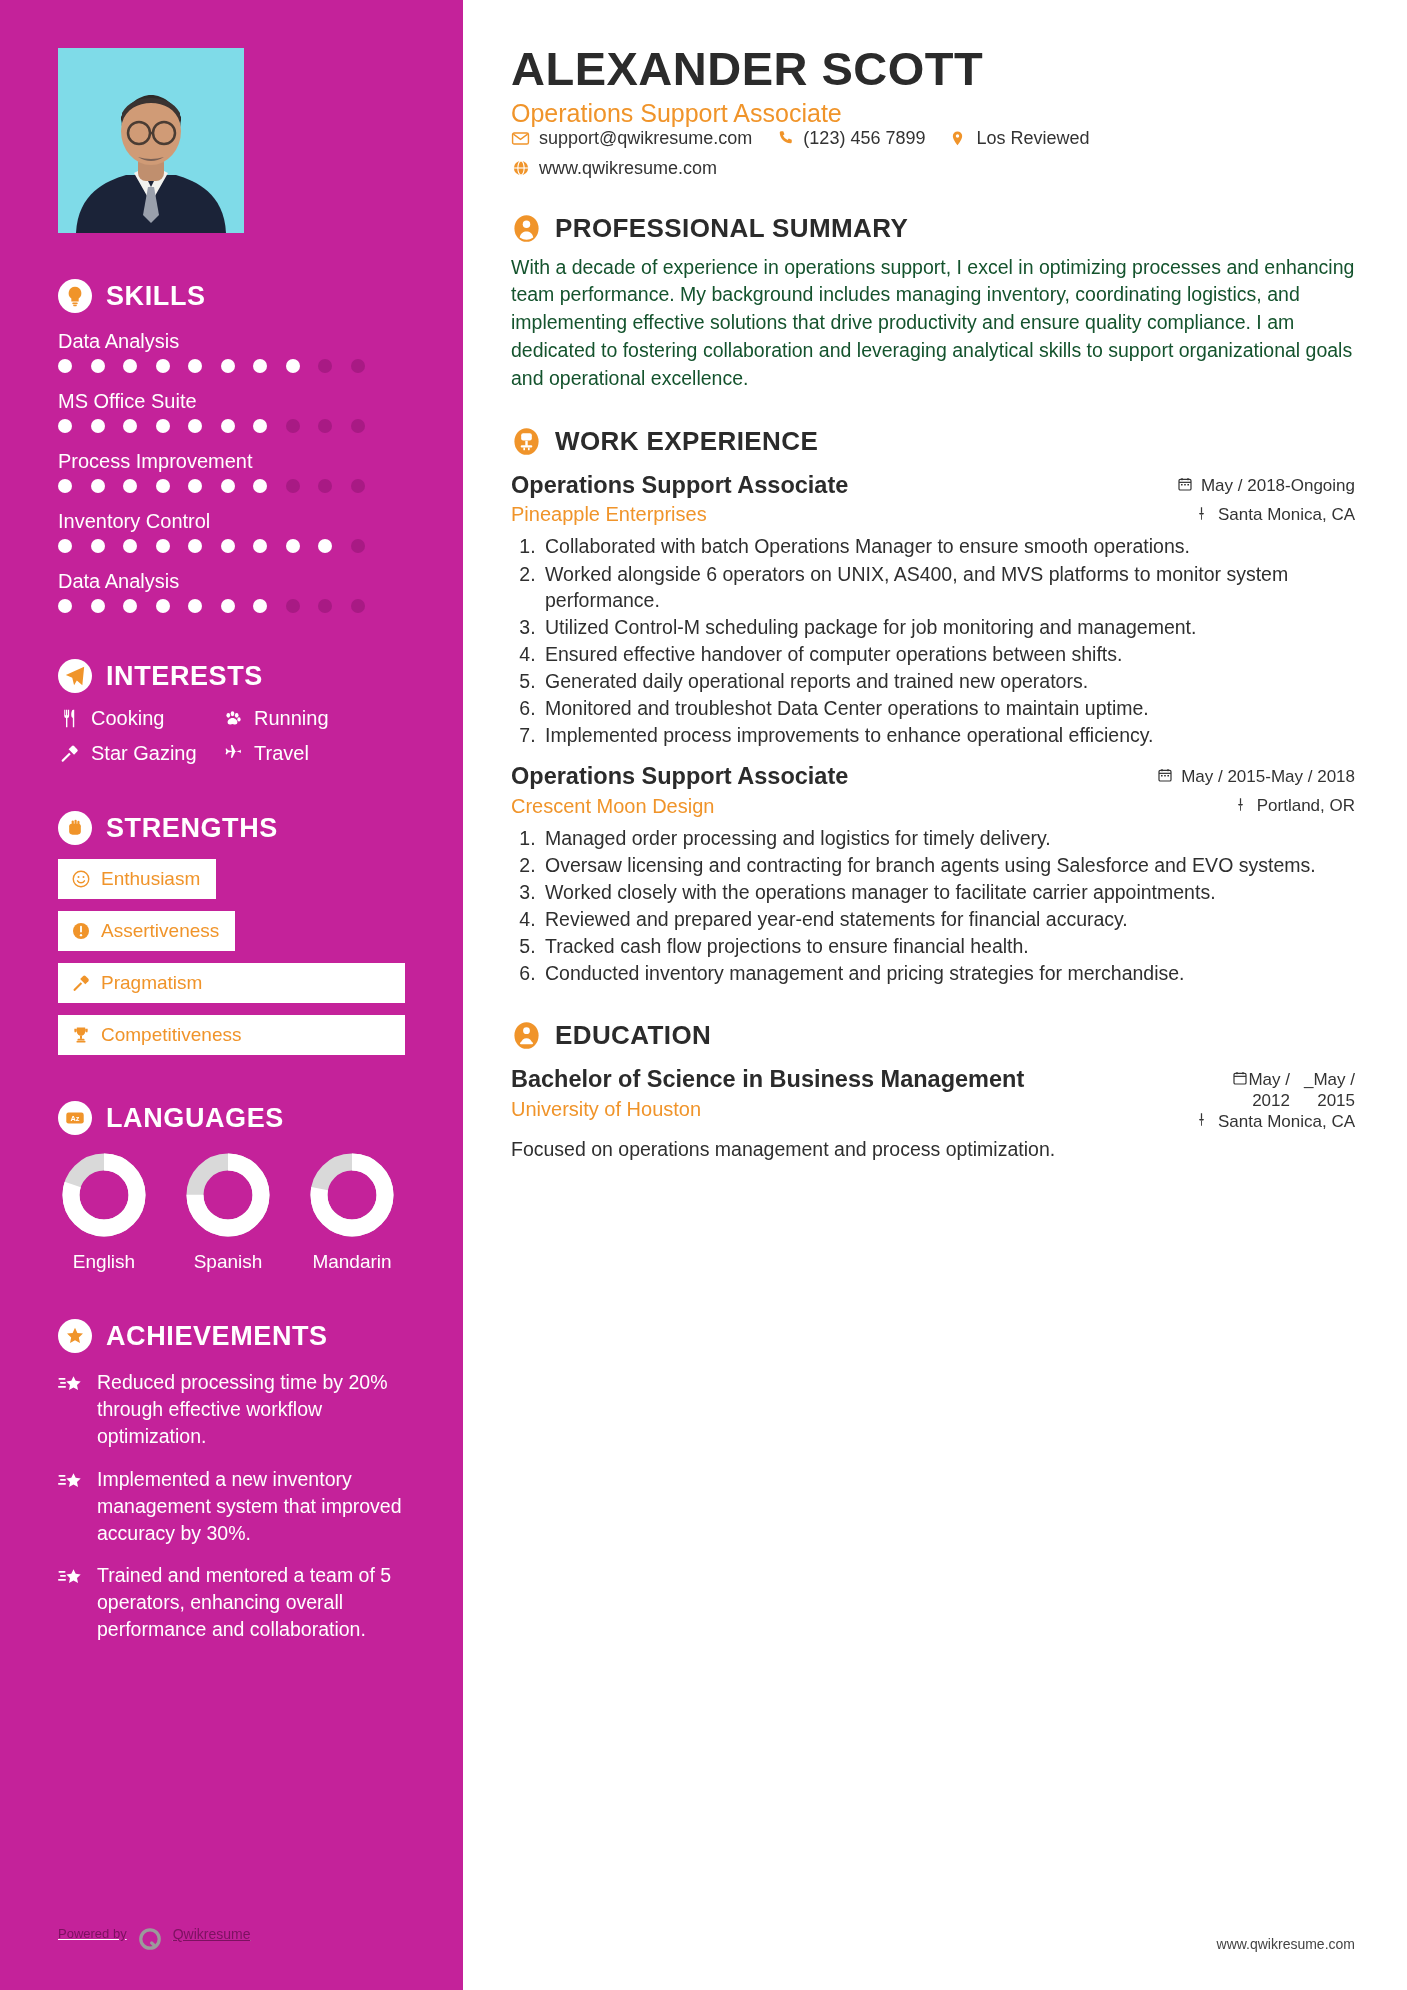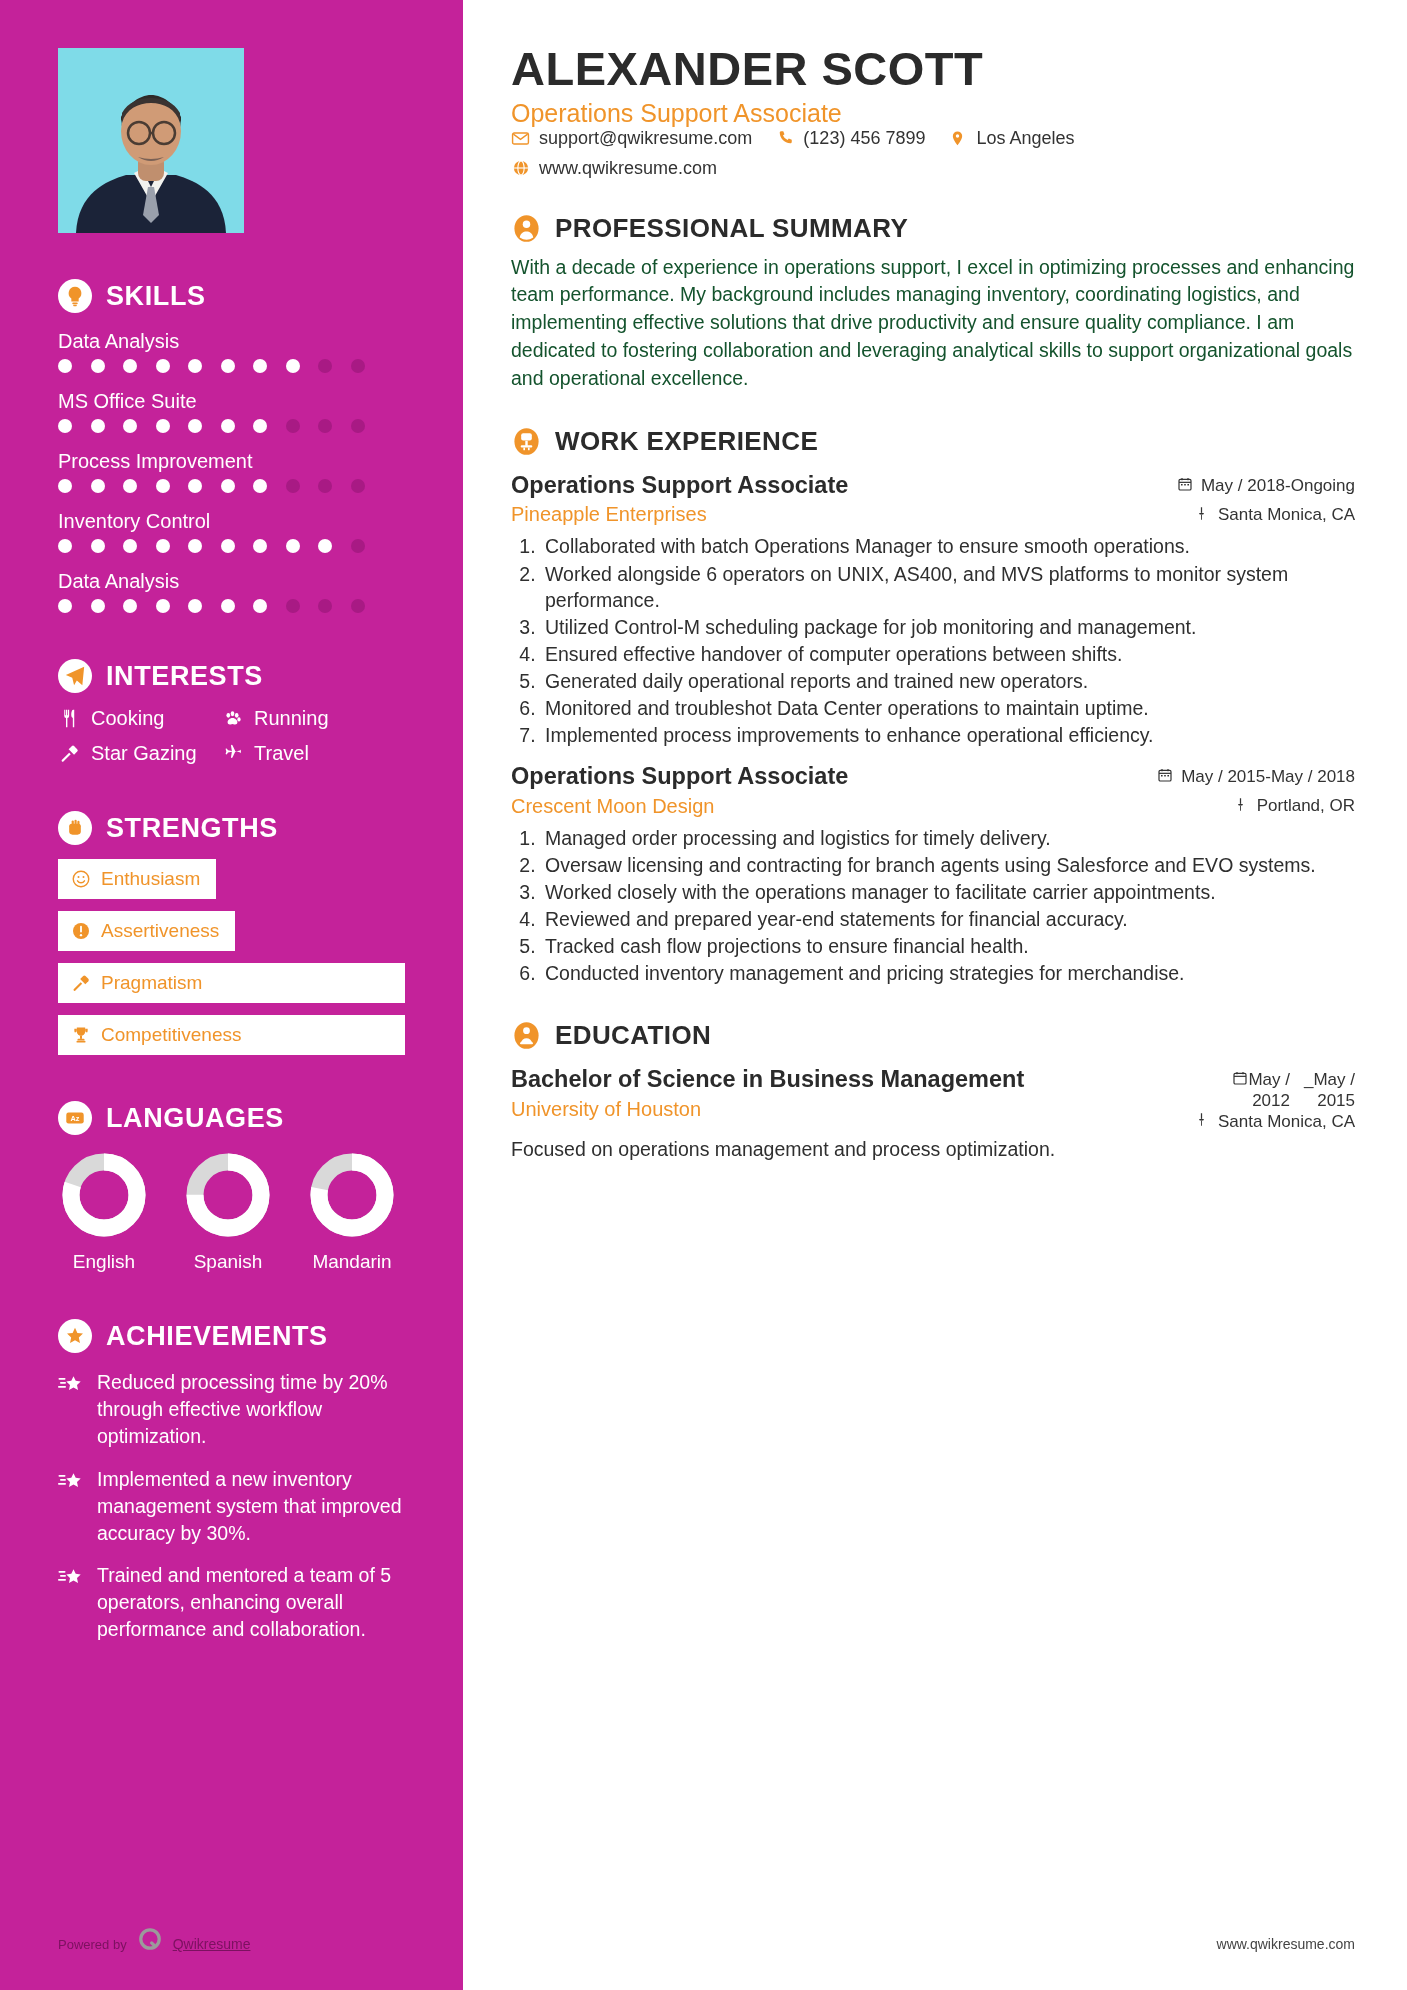--- a/index.html
+++ b/index.html
@@ -51,21 +51,21 @@
   .lang { width: 92px; text-align: center; }
   .lang svg { display: block; margin: 0 auto; }
   .lang-label { font-size: 19px; margin-top: 12px; color: #ffffff; }
 
   .ach { display: flex; gap: 13px; margin-top: 16px; align-items: flex-start; }
   .ach .ic { flex: 0 0 26px; margin-top: 4px; }
   .ach-text { font-size: 19.5px; line-height: 1.38; color: #ffffff; }
 
   .side-footer {
     position: absolute; left: 58px; bottom: 38px;
-    display: flex; align-items: flex-end; gap: 10px;
+    display: flex; align-items: flex-start; gap: 10px; text-decoration: underline;
   }
   .pb-label { font-size: 13px; color: #7c1160; }
   .pb-logo { width: 26px; height: 26px; }
   .pb-brand { font-size: 14px; color: #7c1160; text-decoration: underline; }
 
   
   .main { flex: 1; padding: 44px 52px 0 48px; position: relative; }
   .name { font-size: 47px; font-weight: bold; letter-spacing: .5px; color: #2b2b2b; line-height: 1.08; }
   .role { font-size: 25px; color: #f0942a; margin-top: 4px; }
   .contacts { }
@@ -426,21 +426,21 @@
             </span>
             <span>(123) 456 7899</span>
           </div>
           <div class="citem">
             <span class="ic">
               <svg width="17" height="17" viewBox="0 0 24 24">
                 <path d="M12 2a6.6 6.6 0 0 1 6.6 6.6c0 5-6.6 13-6.6 13S5.4 13.6 5.4 8.6A6.6 6.6 0 0 1 12 2z" fill="#f0942a"></path>
                 <circle cx="12" cy="8.5" r="2.4" fill="#fff"></circle>
               </svg>
             </span>
-            <span>Los Angeles</span>
+            <span>Los Reviewed</span>
           </div>
         </div>
       <div class="crow" id="contact-row-2">
           <div class="citem">
             <span class="ic">
               <svg width="18" height="18" viewBox="0 0 24 24">
                 <circle cx="12" cy="12" r="9.5" fill="#f0942a"></circle>
                 <ellipse cx="12" cy="12" rx="4.2" ry="9.5" fill="none" stroke="#fff" stroke-width="1.5"></ellipse>
                 <line x1="2.6" y1="12" x2="21.4" y2="12" stroke="#fff" stroke-width="1.5"></line>
               </svg>

